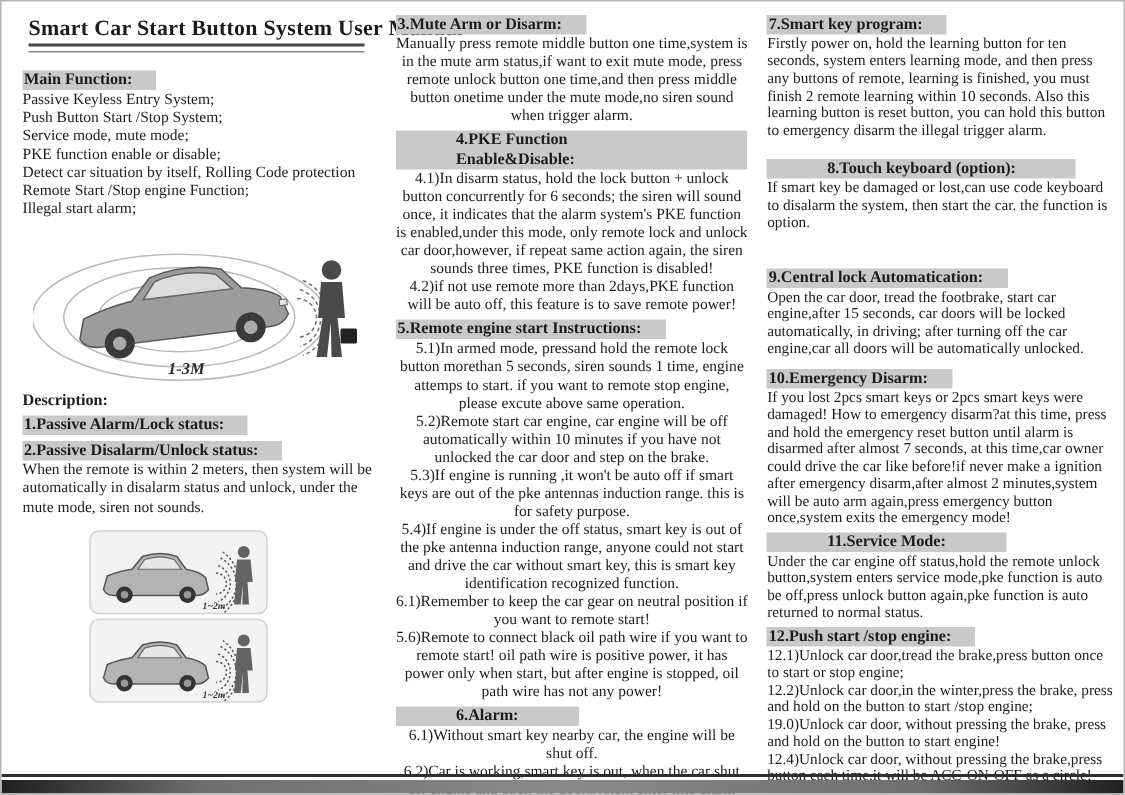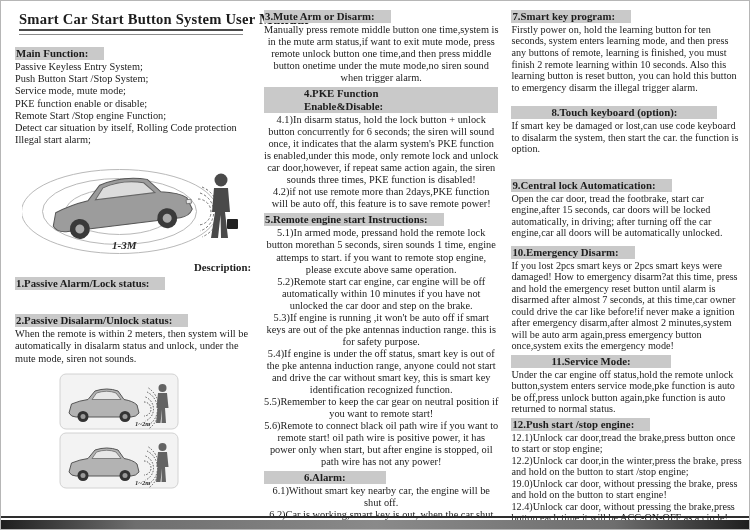--- a/index.html
+++ b/index.html
@@ -20,42 +20,42 @@
   .hl.wide{padding-right:40px;padding-left:40px;}
   p.body, .line{font-size:10.35px; line-height:1.18; margin:0; text-align:left;}
   .col-right p.body{font-size:10.2px; line-height:1.13;}
   .col-mid p.body{line-height:1.165;text-align:center;}
   .sec{margin-bottom:3px;}
   .gap-md{margin-bottom:13px;}
   .gap-lg{margin-bottom:24px;}
   .gap-sm{margin-bottom:7px;}
   .fig-photo{display:block; margin:3px auto 2px auto;}
   .fig-box{display:block; margin:2px auto 1px 44px;}
-  .desc{margin-top:4px;text-align:right;}
+  .desc{margin-top:4px;}
   .bottom-line{position:absolute; left:0; right:0; bottom:11px; height:2px; background:#2e2e2e;}
   .bottom-bar{position:absolute; left:0; right:0; bottom:0; height:9px;
     background:linear-gradient(90deg,#1f1f1f 0%,#6e6e6e 18%,#8a8a8a 50%,#6e6e6e 82%,#1f1f1f 100%);}
 </style>
 </head>
 <body>
 
 <div class="sheet">
   <div class="cols">
 
     <div class="col col-left">
       <div class="title">Smart Car Start Button System User Manual</div>
       <div class="title-rule"></div>
 
       <div class="h"><span class="hl">Main Function:</span></div>
       <div class="line">Passive Keyless Entry System;</div>
       <div class="line">Push Button Start /Stop System;</div>
       <div class="line">Service mode, mute mode;</div>
       <div class="line">PKE function enable or disable;</div>
+      <div class="line">Detect car situation by itself, Rolling Code protection</div>
       <div class="line">Remote Start /Stop engine Function;</div>
-      <div class="line">Detect car situation by itself, Rolling Code protection</div>
       <div class="line">Illegal start alarm;</div>
 
       <svg class="fig-photo" width="222" height="108" viewBox="0 0 444 216">
         <g fill="none" stroke="#b9b9b9" stroke-width="2">
           <ellipse cx="195" cy="125" rx="62" ry="26"></ellipse>
           <ellipse cx="195" cy="125" rx="108" ry="46"></ellipse>
           <ellipse cx="195" cy="125" rx="154" ry="66"></ellipse>
           <ellipse cx="195" cy="125" rx="196" ry="84"></ellipse>
         </g>
         <g transform="rotate(-7 195 125)">
@@ -77,21 +77,21 @@
           <path d="M384,78 L412,78 L416,126 L406,126 L412,178 L398,178 L397,132 L392,178 L378,178 L386,126 L380,126 Z"></path>
           <rect x="410" y="140" width="22" height="20" rx="2" fill="#222"></rect>
         </g>
         <text x="180" y="200" font-size="22" font-style="italic" font-weight="bold" fill="#2a2a2a">1-3M</text>
       </svg>
 
       <div class="h desc">Description:</div>
 
       <div class="h"><span class="hl">1.Passive Alarm/Lock status:</span></div>
 
-      <div class="h" style="margin-top:24px;"><span class="hl">2.Passive Disalarm/Unlock status:</span></div>
+      <div class="h" style="margin-top:4px;"><span class="hl">2.Passive Disalarm/Unlock status:</span></div>
       <p class="body">When the remote is within 2 meters, then system will be automatically in  disalarm status and unlock, under the mute mode, siren not sounds.</p>
 
       <svg class="fig-box" style="margin-top:8px;" width="120" height="57" viewBox="0 0 240 114">
         <rect x="2" y="2" width="236" height="110" rx="12" fill="#f3f3f3" stroke="#d2d2d2" stroke-width="2"></rect>
         <g>
           <path d="M20,80 L25,62 Q42,55 58,53 L72,36 Q96,28 118,36 L130,53 Q148,56 156,64 L160,80 Q154,88 144,88 L34,88 Q24,88 20,80 Z" fill="#b3b3b3" stroke="#555" stroke-width="2"></path>
           <path d="M75,40 Q96,33 114,40 L124,53 L66,53 Z" fill="#e7e7e7" stroke="#666" stroke-width="1.5"></path>
           <circle cx="48" cy="87" r="11" fill="#333"></circle>
             <circle cx="48" cy="87" r="5" fill="#999"></circle>
           <circle cx="132" cy="87" r="11" fill="#333"></circle>
@@ -144,21 +144,21 @@
         <div class="h"><span class="hl wide">4.PKE Function Enable&amp;Disable:</span></div>
         <p class="body">4.1)In disarm status, hold the lock button + unlock button concurrently for 6 seconds; the siren will sound once, it indicates that the alarm system's PKE function is enabled,under this mode, only remote lock and unlock car door,however, if repeat same action again, the siren sounds three times, PKE function is disabled!</p>
         <p class="body">4.2)if not use remote more than 2days,PKE function will be auto off, this feature is to save remote power!</p>
       </div>
       <div class="sec">
         <div class="h"><span class="hl">5.Remote engine start Instructions:</span></div>
         <p class="body">5.1)In armed mode, pressand hold the remote lock button morethan 5 seconds, siren sounds 1 time, engine attemps to start. if you want to remote stop engine, please excute above same operation.</p>
         <p class="body">5.2)Remote start car engine, car engine will be off automatically within 10 minutes if you have not unlocked the car door and  step on the brake.</p>
         <p class="body">5.3)If engine is  running ,it won't be auto off if smart keys are out of the pke antennas induction range. this  is for safety purpose.</p>
         <p class="body">5.4)If engine is under the off status, smart key is out of the pke antenna induction range, anyone could not start and drive the car without smart key, this is smart key identification  recognized function.</p>
-        <p class="body">5.5)Remember to keep the car gear on neutral  position  if you want to remote start!</p>
+        <p class="body">6.1)Remember to keep the car gear on neutral  position  if you want to remote start!</p>
         <p class="body">5.6)Remote to connect black oil path wire if you want to remote start! oil path wire is positive power, it has power only when start, but after engine is stopped, oil path wire has not any power!</p>
       </div>
       <div class="sec">
         <div class="h"><span class="hl wide">6.Alarm:</span></div>
         <p class="body">6.1)Without smart key nearby car, the engine will be shut off.</p>
         <p class="body">6.2)Car is working,smart key is out, when the car shut off engine and open the door,system enter into alarm status,car won't be started.</p>
 
       </div>
     </div>
 

